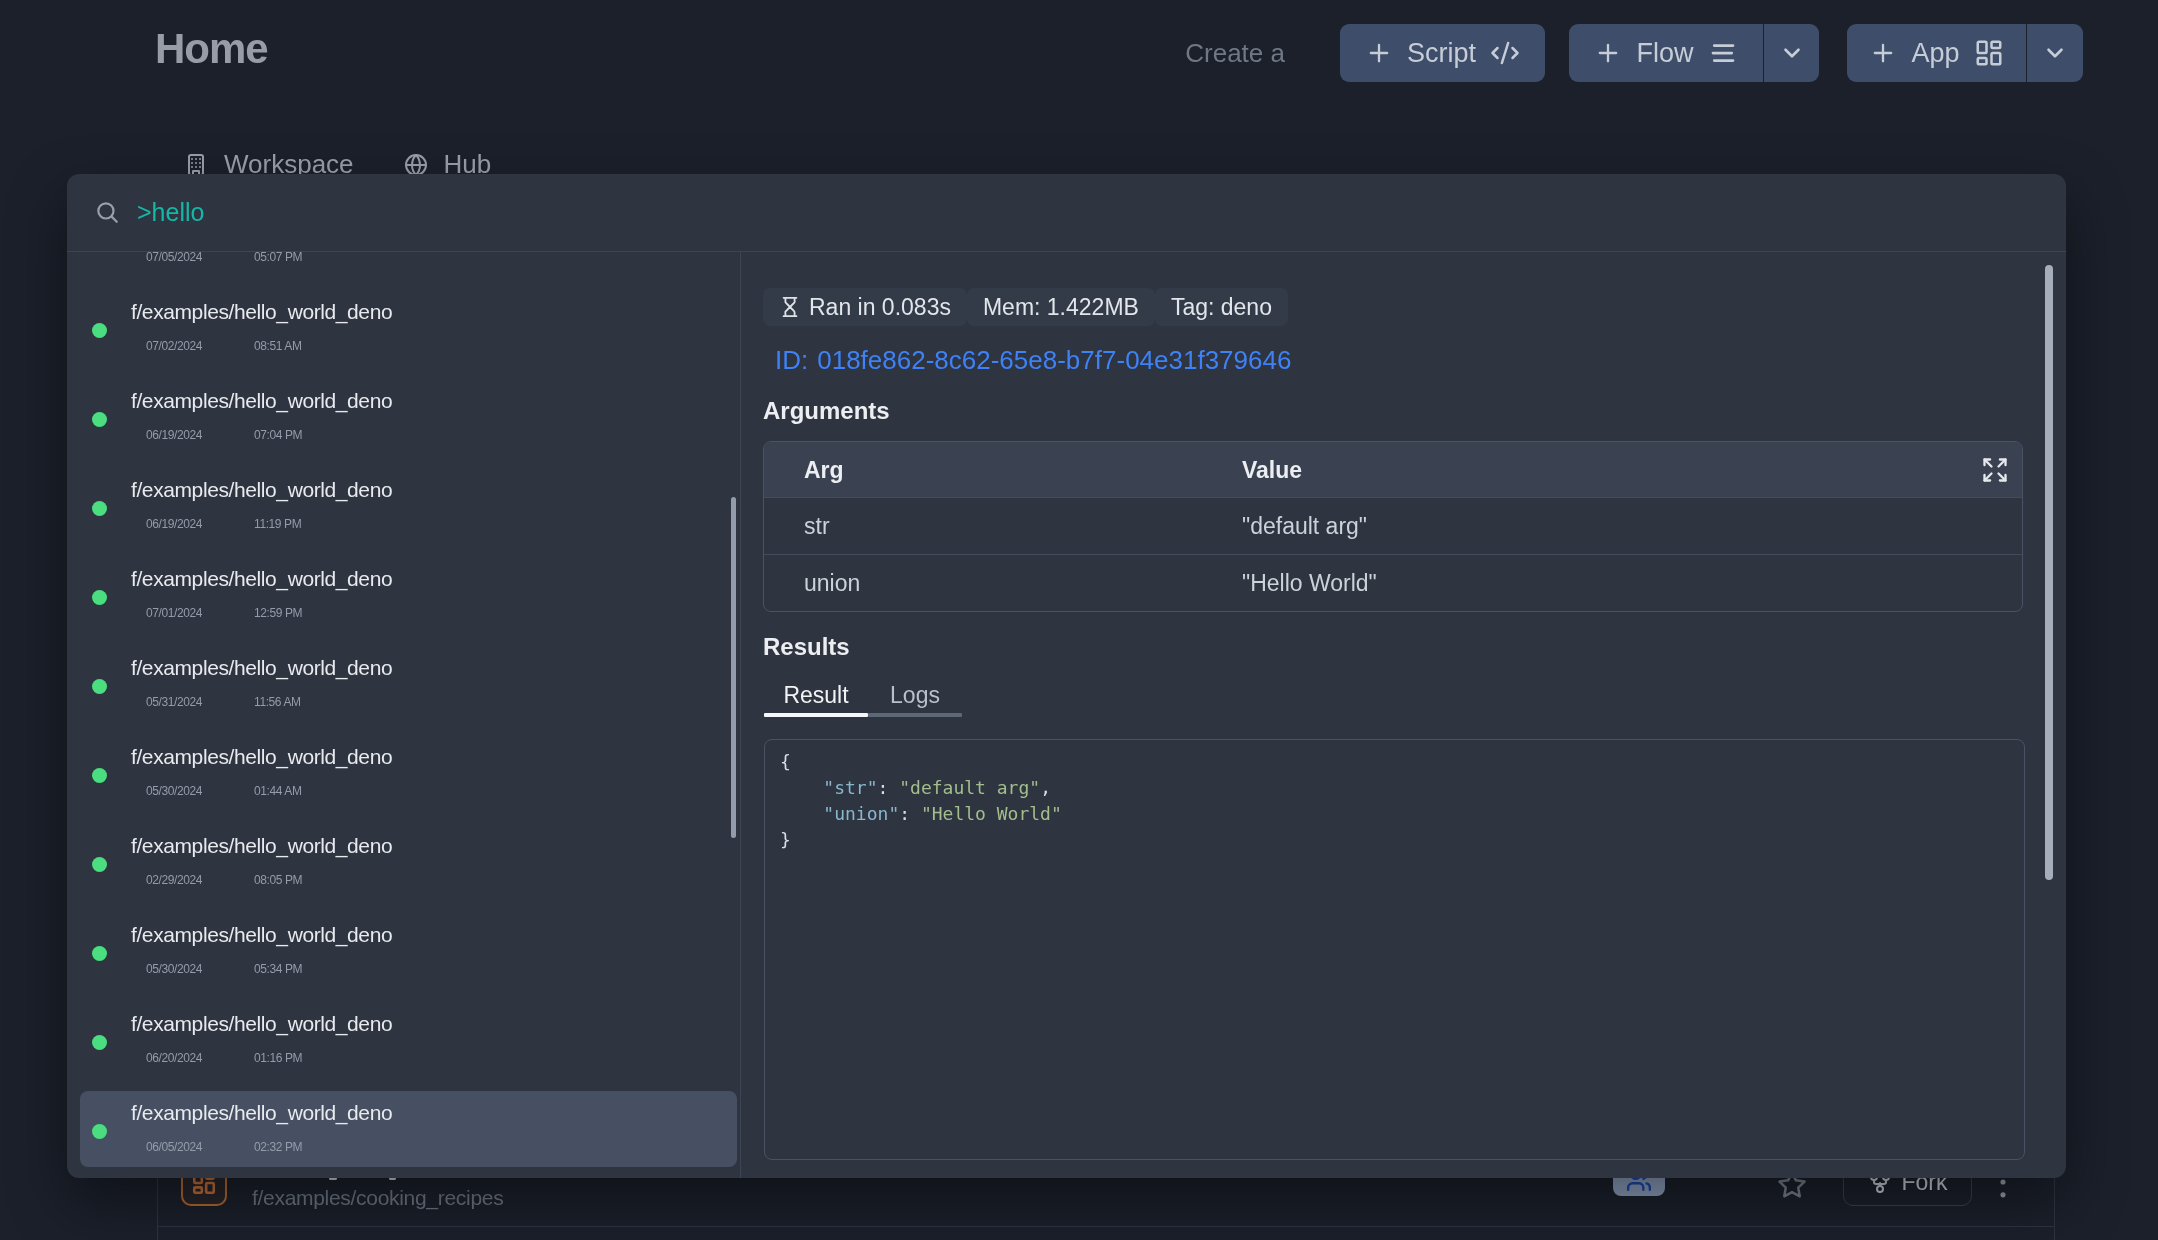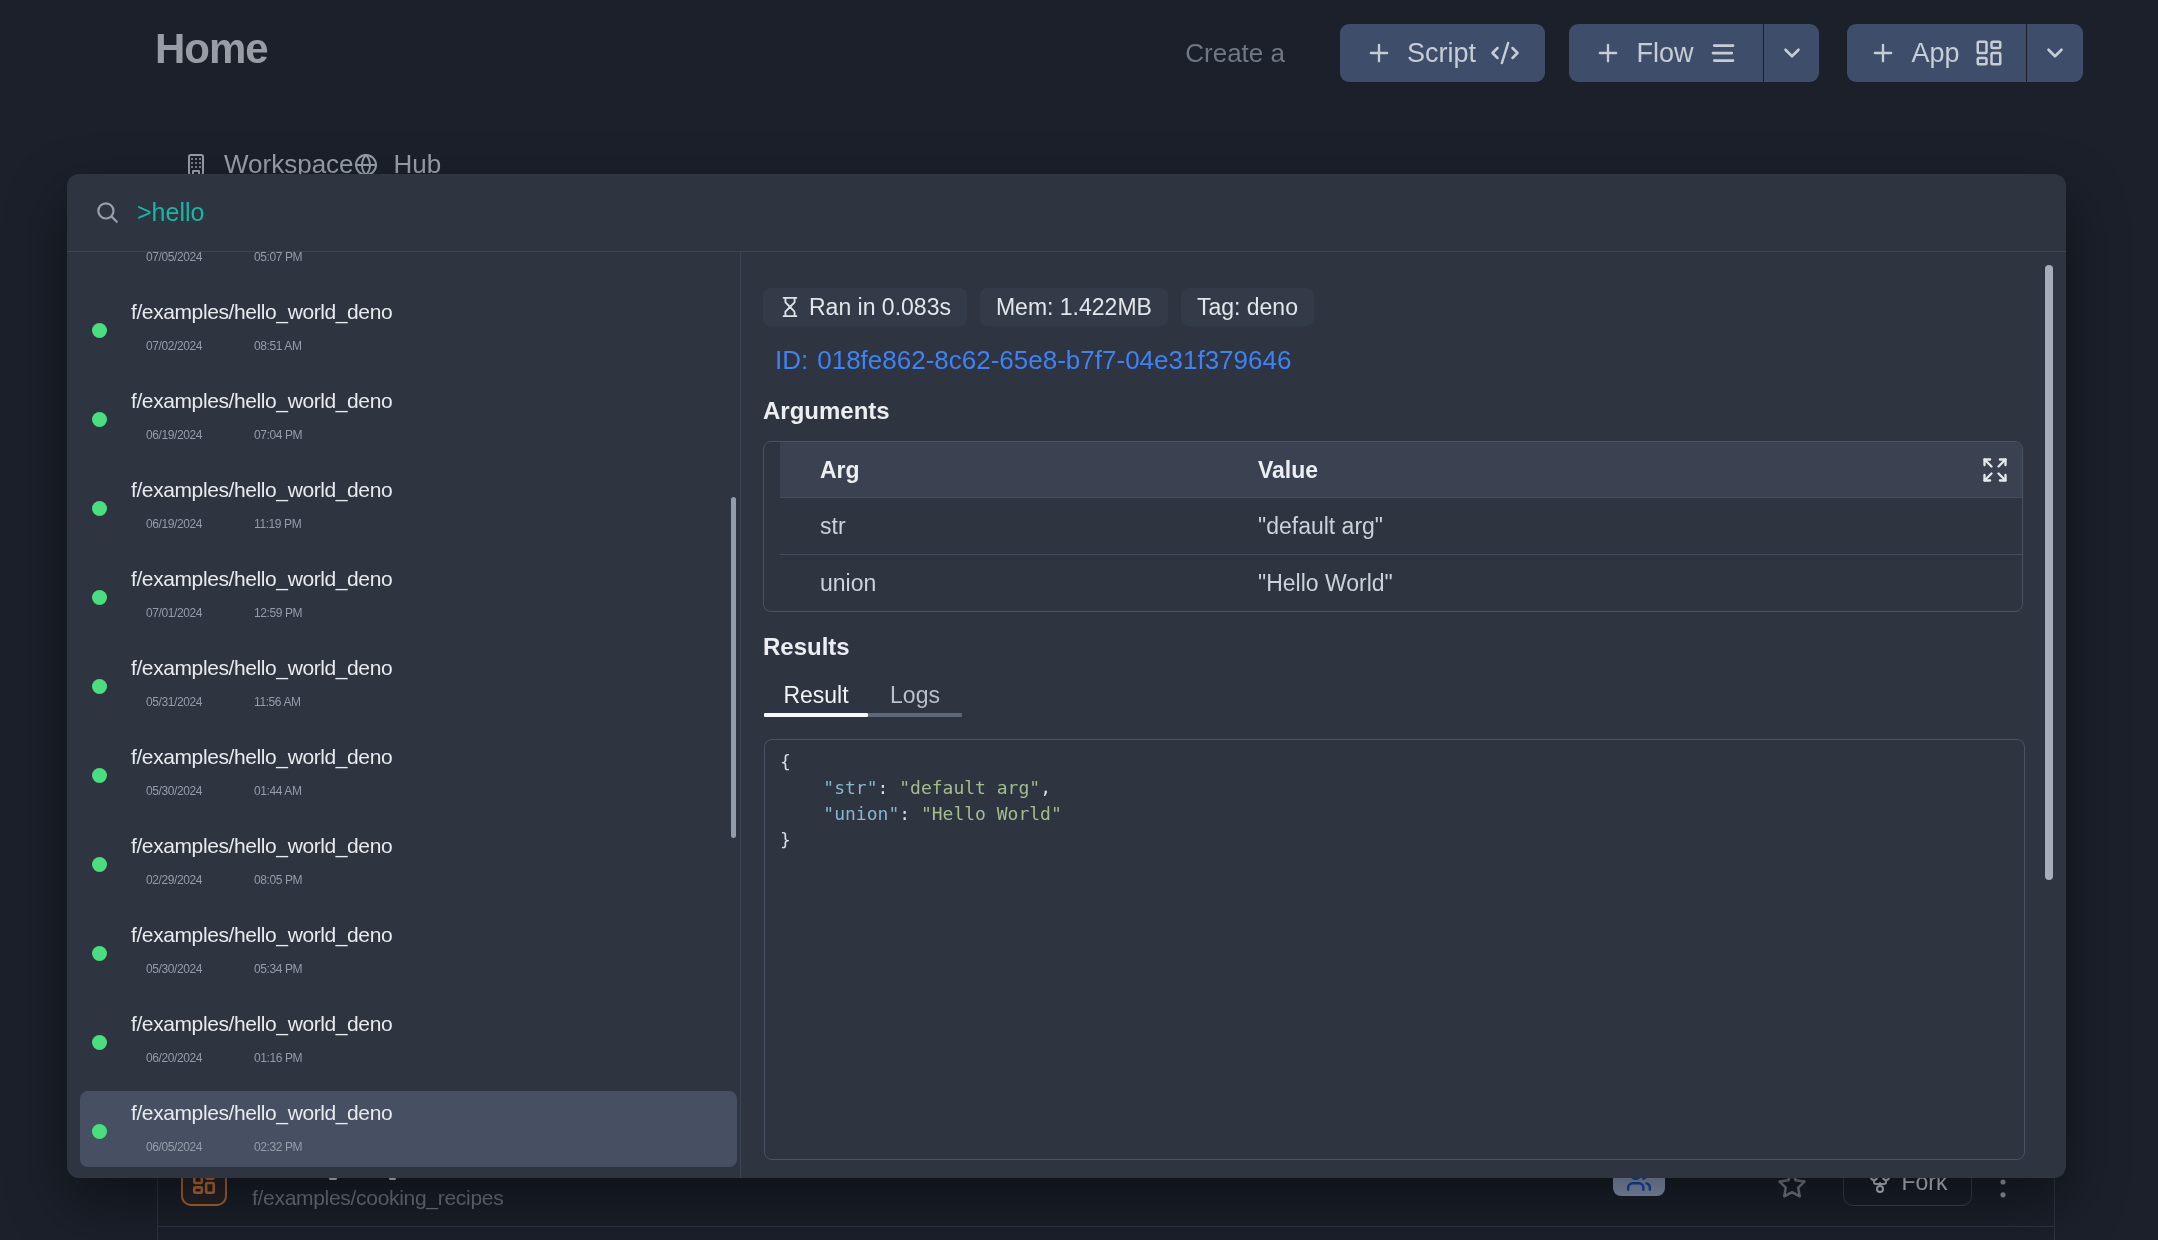--- a/index.html
+++ b/index.html
@@ -30,21 +30,21 @@
   }
   .topbtn .lbl { margin:0 14px; }
   .btn-script { left:1312px; width:205px; }
   .grp-main { border-radius:9px 0 0 9px; }
   .grp-chev { border-radius:0 9px 9px 0; }
   .btn-flow-main  { left:1541px; width:194px; }
   .btn-flow-chev  { left:1736px; width:55px; }
   .btn-app-main   { left:1819px; width:179px; }
   .btn-app-chev   { left:1999px; width:56px; }
 
-  .nav-tabs { position:absolute; left:184px; top:149px; display:flex; }
+  .nav-tabs { position:absolute; left:184px; top:149px; display:flex; gap:50px; }
   .nav-tab { display:flex; align-items:center; gap:16px; color:#9aa0ab; font-size:26px; }
 
   
   .bg-table { position:absolute; left:157px; top:1130px; width:1898px; height:110px;
     border-left:1px solid #2d3442; border-right:1px solid #2d3442; }
   .bg-row-divider { position:absolute; left:157px; top:1226px; width:1898px; height:1px; background:#2d3442; }
   .app-icon-box {
     position:absolute; left:181px; top:1160px; width:46px; height:46px;
     border:2px solid #b4682f; border-radius:10px; background:rgba(192,112,58,0.07);
     display:flex; align-items:center; justify-content:center; color:#c0703a;
@@ -114,36 +114,36 @@
     position:absolute; left:664px; top:323px; width:5px; height:341px;
     background:#929cab; border-radius:3px;
   }
   .modal-scrollbar {
     position:absolute; left:1978px; top:91px; width:8px; height:615px;
     background:#a6aebb; border-radius:4px;
   }
 
   
   .detail { position:absolute; left:0; top:0; width:100%; height:100%; }
-  .badges { position:absolute; left:696px; top:114px; display:flex; gap:13px; }
+  .badges { position:absolute; left:696px; top:114px; display:flex; }
   .badge {
     height:38px; background:#333b49; border-radius:7px;
     display:flex; align-items:center; gap:8px;
     padding:0 16px; font-size:23px; color:#e2e6eb;
   }
   .badge svg { color:#dfe3e8; }
   .id-line { position:absolute; left:696px; top:171px; font-size:26px; color:#3e82f6; }
   .id-line .id-label { font-weight:400; margin-right:9px;margin-left:12px; }
   .sec-title { position:absolute; left:696px; font-size:24px; font-weight:700; color:#eceef1; }
   .args-title { top:223px; }
   .results-title { top:459px; }
 
   .args-table {
     position:absolute; left:696px; top:267px; width:1260px;
-    border:1px solid #4a5363; border-radius:8px; overflow:hidden;padding-left:16px;
+    border:1px solid #4a5363; border-radius:8px; overflow:hidden;
   }
   .args-head {
     height:55px; background:#3a4252; position:relative;
     font-size:23px; font-weight:700; color:#eceef1;
   }
   .args-head .col1, .args-row .col1 { position:absolute; left:40px; top:50%; transform:translateY(-50%); }
   .args-head .col2, .args-row .col2 { position:absolute; left:478px; top:50%; transform:translateY(-50%); }
   .expand-btn { position:absolute; right:13px; top:14px; color:#e5e9ee; }
   .args-row { height:57px; position:relative; border-top:1px solid #434c5b; font-size:23px; color:#ccd2da; }
 

